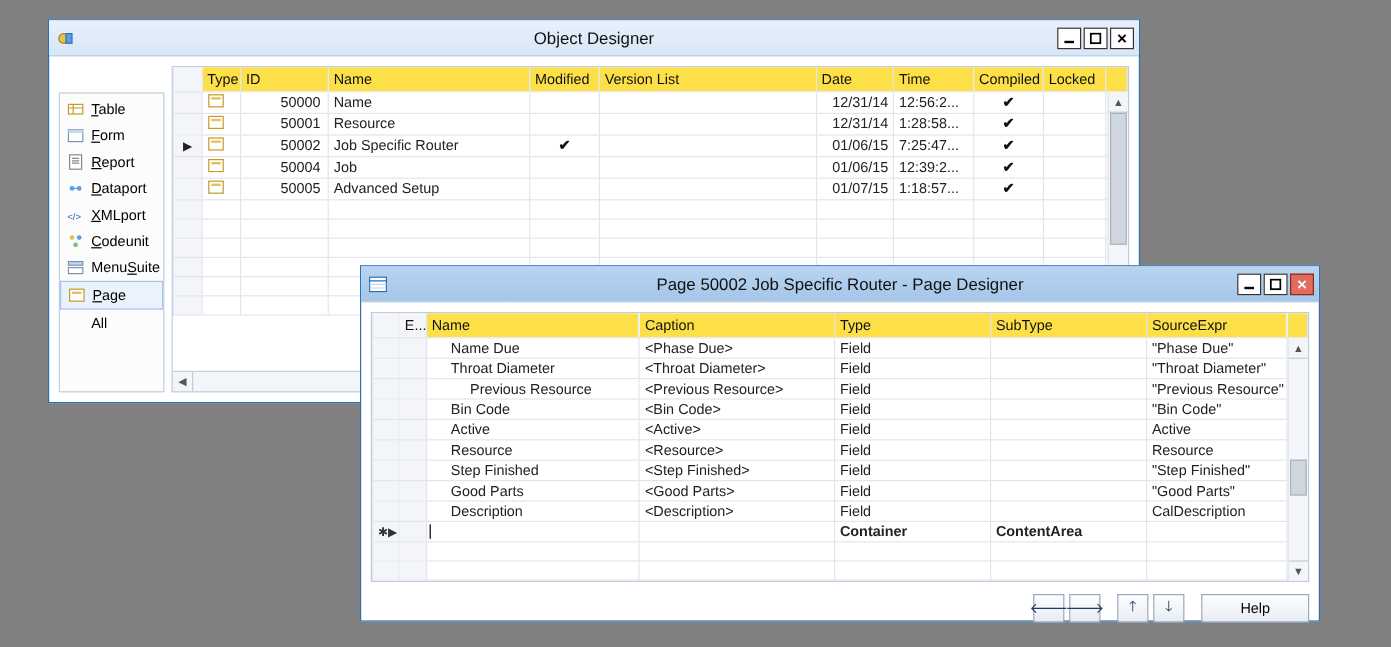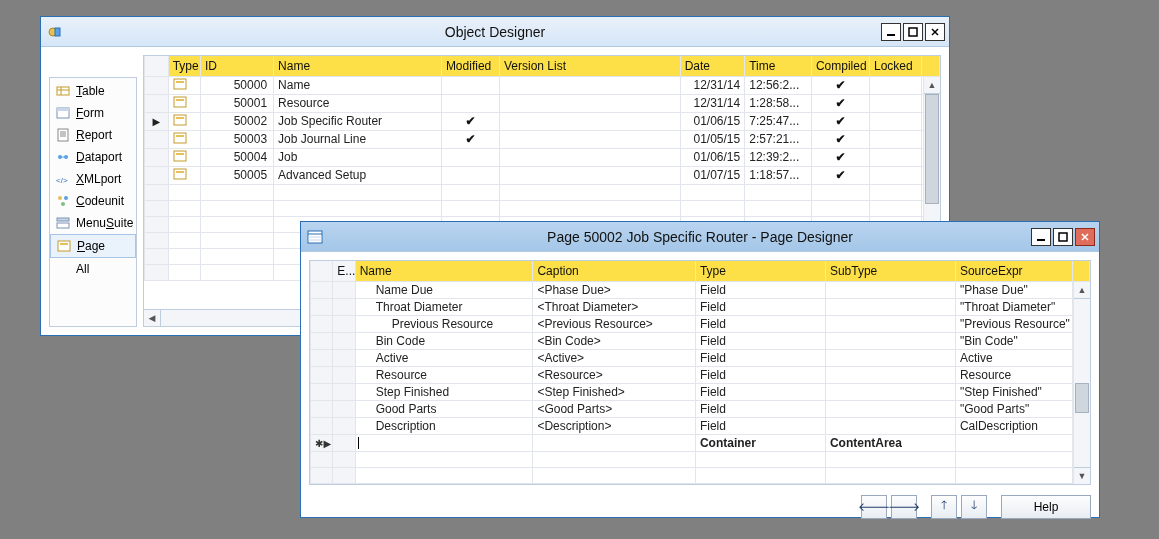--- a/index.html
+++ b/index.html
@@ -301,38 +301,20 @@
                   <td></td>
                 </tr>
                 <tr>
                   <td class="rowhdr"></td>
                   <td><span class="cell-icon">
                       <svg width="14" height="12">
                         <rect x="1" y="1" width="12" height="10" fill="#fff" stroke="#c49a2a"></rect>
                         <rect x="3" y="3" width="8" height="2" fill="#e6c15a"></rect>
                       </svg>
                     </span></td>
-                  <td class="id-cell">50003</td>
-                  <td>Job Journal Line</td>
-                  <td style="text-align:center"><span class="tick">✔</span></td>
-                  <td></td>
-                  <td style="text-align:right">01/05/15</td>
-                  <td>2:57:21...</td>
-                  <td style="text-align:center"><span class="tick">✔</span></td>
-                  <td></td>
-                  <td></td>
-                </tr>
-                <tr>
-                  <td class="rowhdr"></td>
-                  <td><span class="cell-icon">
-                      <svg width="14" height="12">
-                        <rect x="1" y="1" width="12" height="10" fill="#fff" stroke="#c49a2a"></rect>
-                        <rect x="3" y="3" width="8" height="2" fill="#e6c15a"></rect>
-                      </svg>
-                    </span></td>
                   <td class="id-cell">50004</td>
                   <td>Job</td>
                   <td style="text-align:center"></td>
                   <td></td>
                   <td style="text-align:right">01/06/15</td>
                   <td>12:39:2...</td>
                   <td style="text-align:center"><span class="tick">✔</span></td>
                   <td></td>
                   <td></td>
                 </tr>

